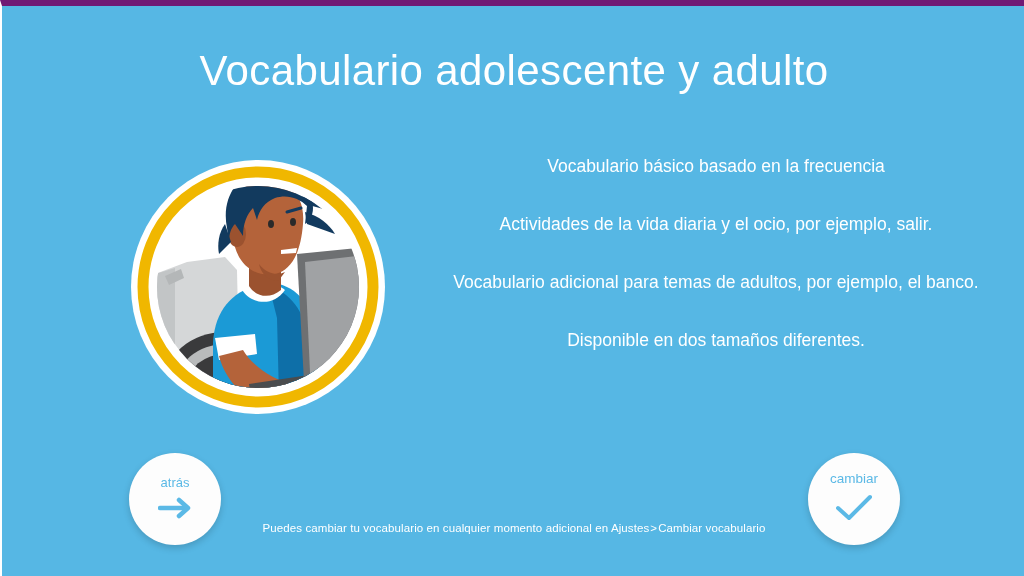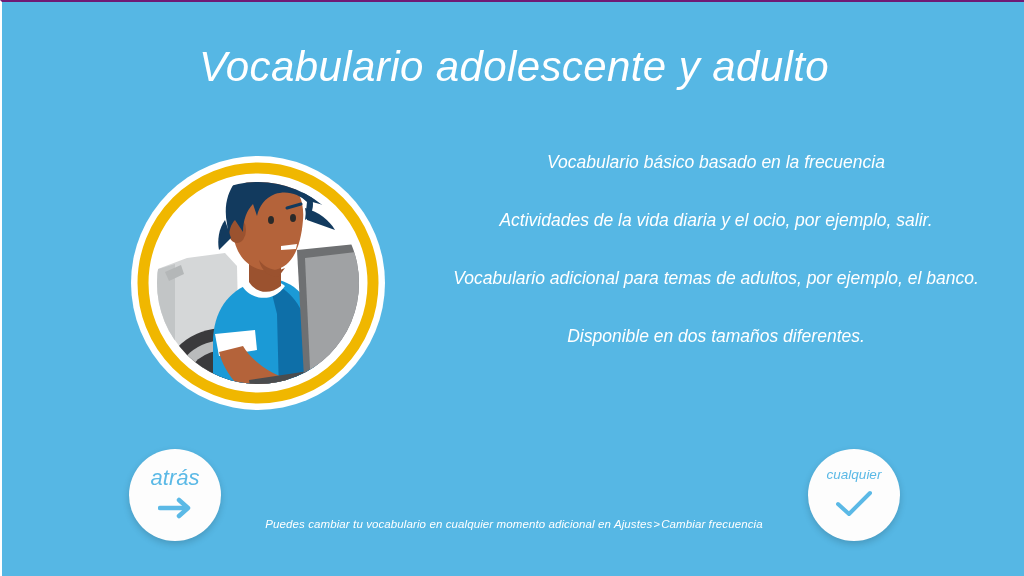--- a/index.html
+++ b/index.html
@@ -14,24 +14,23 @@
     font-family: "Liberation Sans", sans-serif;
     background: #ffffff;
   }
 
   .screen {
     position: relative;
     width: 1024px;
     height: 576px;
     box-sizing: border-box;
     background: #56b7e4;
-    border-top: 2px solid #701a75;
+    border-top: 6px solid #701a75;
     border-left: 2px solid #ffffff;
     overflow: hidden;
-    font-style: italic;
   }
 
   
   .page-title {
     position: absolute;
     top: 42px;
     left: 0;
     width: 1024px;
     text-align: center;
     color: #ffffff;
@@ -89,21 +88,21 @@
     color: #5bb9e6;
     font-weight: 300;
     line-height: 1;
   }
   .nav-button .nav-icon {
     display: block;
     margin-top: 8px;
   }
 
   #back-button  { left: 127px; top: 447px; }
-  #back-button .nav-label { font-size: 22px; }
+  #back-button .nav-label { font-size: 13px; }
 
   #start-button { left: 806px; top: 447px; }
   #start-button .nav-label { font-size: 13.5px; }
 
   
   .footer-hint {
     position: absolute;
     left: 0;
     top: 516px;
     width: 1024px;
@@ -206,25 +205,25 @@
     <span class="nav-label">atrás</span>
     <span class="nav-icon">
       <svg width="34" height="22" viewBox="0 0 34 22" xmlns="http://www.w3.org/2000/svg">
         <path d="M2 11 H26" stroke="#5bb9e6" stroke-width="4.5" stroke-linecap="round" fill="none"></path>
         <path d="M21 3 L30 11 L21 19" stroke="#5bb9e6" stroke-width="4.5" stroke-linecap="round" stroke-linejoin="round" fill="none"></path>
       </svg>
     </span>
   </div>
 
   <div class="nav-button" id="start-button">
-    <span class="nav-label">cualquier</span>
+    <span class="nav-label">cambiar</span>
     <span class="nav-icon">
       <svg width="40" height="28" viewBox="0 0 40 28" xmlns="http://www.w3.org/2000/svg">
         <path d="M4 14 L15 24 L36 3" stroke="#5bb9e6" stroke-width="4" stroke-linecap="round" stroke-linejoin="round" fill="none"></path>
       </svg>
     </span>
   </div>
 
   <div class="footer-hint">
-    <span>Puedes cambiar tu vocabulario en cualquier momento adicional en Ajustes</span><span class="sep">&gt;</span><span>Cambiar frecuencia</span>
+    <span>Puedes cambiar tu vocabulario en cualquier momento adicional en Ajustes</span><span class="sep">&gt;</span><span>Cambiar vocabulario</span>
   </div>
 
 </div>
 
 </body></html>

